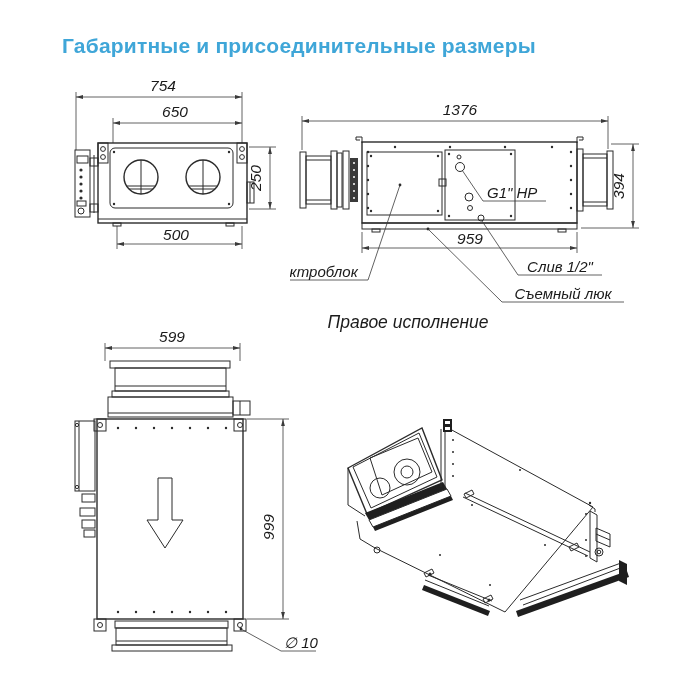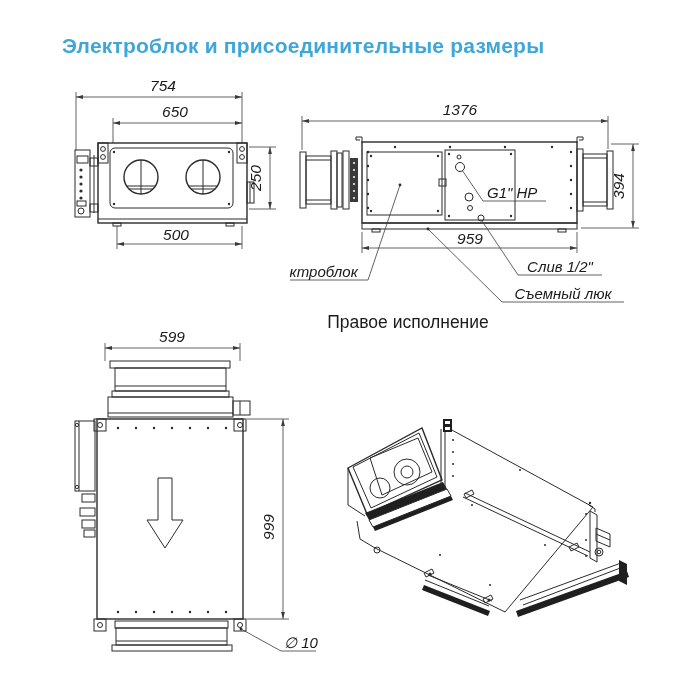--- a/index.html
+++ b/index.html
@@ -2,36 +2,36 @@
 <html><head>
 <meta charset="utf-8">
 <style>
   html,body{margin:0;padding:0;background:#ffffff;}
   #stage{position:relative;width:700px;height:700px;background:#ffffff;overflow:hidden;
          font-family:"Liberation Sans",sans-serif;}
   #page-title{position:absolute;left:62px;top:34px;font-size:21px;font-weight:bold;
               color:#3fa6d8;letter-spacing:.2px;white-space:nowrap;}
   .drawing{position:absolute;}
   #caption-right{position:absolute;left:308px;top:312px;width:200px;text-align:center;
-                 font-size:17.5px;color:#1c1c1c;white-space:nowrap;}
+                 font-style:italic;font-size:17.5px;color:#1c1c1c;white-space:nowrap;}
   svg text{font-family:"Liberation Sans",sans-serif;font-style:italic;fill:#1a1a1a;}
   .dim{font-size:15.5px;}
   .lbl{font-size:15px;}
   .geo{stroke:#2b2b2b;fill:none;stroke-width:1;}
   .geo2{stroke:#2b2b2b;fill:none;stroke-width:1.4;}
   .dl{stroke:#3a3a3a;fill:none;stroke-width:.8;}
   .rv{fill:#2b2b2b;stroke:none;}
   .dk{fill:#1f1f1f;stroke:none;}
 </style>
 </head>
 <body>
 
 <div id="stage">
 
-  <div id="page-title">Электроблок и присоединительные размеры</div>
+  <div id="page-title">Габаритные и присоединительные размеры</div>
 
   <svg class="drawing" style="left:58px;top:70px" width="235" height="190" viewBox="58 70 235 190">
     <defs>
       <marker id="fv-a" viewBox="0 0 12 8" refX="11" refY="4" markerWidth="10" markerHeight="7" orient="auto-start-reverse">
           <path d="M0,1 L11,4 L0,7 Z" fill="#3a3a3a"></path>
         </marker>
     </defs>
 
     <g>
       <line class="dl" x1="76" y1="92" x2="76" y2="150"></line>

